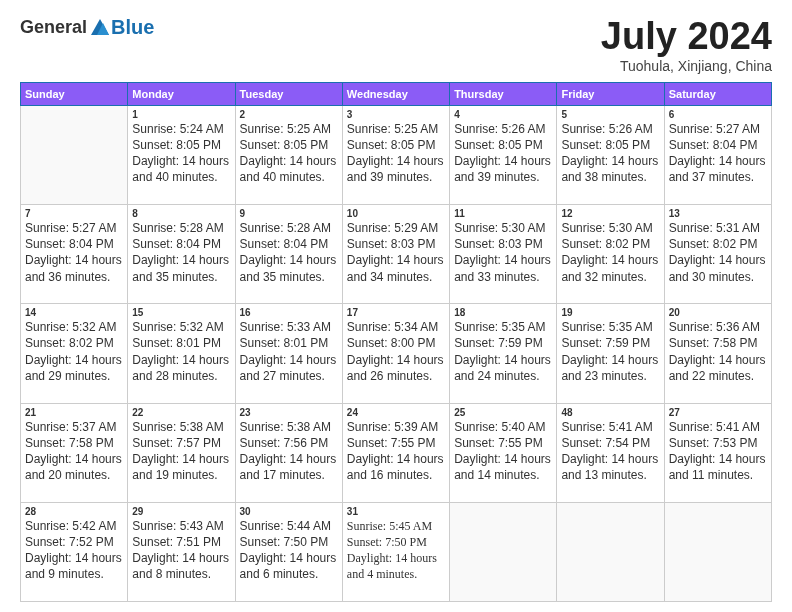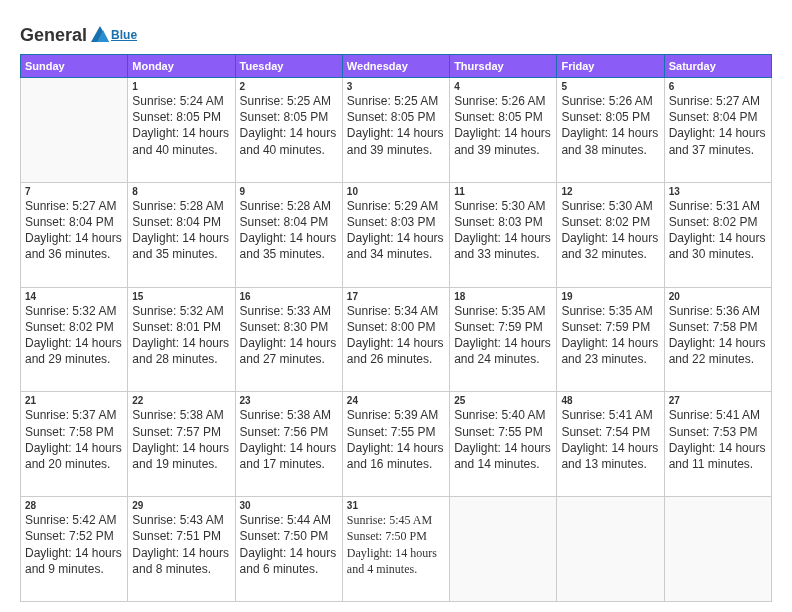--- a/index.html
+++ b/index.html
@@ -6,21 +6,21 @@
     body {
       font-family: Arial, sans-serif;
       background: #fff;
       width: 792px;
       height: 612px;
       overflow: hidden;
     }
     .page {
       width: 792px;
       height: 612px;
-      padding: 24px 20px 10px 20px;
+      padding: 16px 20px 10px 20px;
       display: flex;
       flex-direction: column;
     }
     .header {
       display: flex;
       align-items: flex-start;
       justify-content: space-between;
       margin-bottom: 8px;
     }
     .logo-area {
@@ -31,24 +31,23 @@
     .logo {
       display: flex;
       align-items: center;
     }
     .logo-text-general {
       font-size: 18px;
       font-weight: bold;
       color: #333;
     }
     .logo-text-blue {
-      font-size: 12px;
+      font-size: 20px;
       font-weight: bold;
       color: #1a6faf;
-      text-decoration: underline;
     }
     .logo-icon {
       width: 22px;
       height: 22px;
       margin-left: 2px;
     }
     .title-area {
       text-align: right;
     }
     .month-title {
@@ -109,20 +108,24 @@
     <div class="logo-area">
       <div class="logo">
         <span class="logo-text-general">General</span>
         <svg class="logo-icon" viewBox="0 0 22 22">
           <polygon points="11,2 20,18 2,18" fill="#1a6faf"></polygon>
           <polygon points="14,6 20,18 8,18" fill="#2a8fd0"></polygon>
         </svg>
         <br>
         <span class="logo-text-blue">Blue</span>
       </div>
+    </div>
+    <div class="title-area">
+      <div class="month-title">July 2024</div>
+      <div class="subtitle">Tuohula, Xinjiang, China</div>
     </div>
   </div>
 
   <table class="calendar">
     <thead>
       <tr>
         <th>Sunday</th>
         <th>Monday</th>
         <th>Tuesday</th>
         <th>Wednesday</th>
@@ -239,21 +242,21 @@
           <td>
             <span class="day-num">15</span>
             <div class="cell-content" style="white-space: pre-line;">Sunrise: 5:32 AM
 Sunset: 8:01 PM
 Daylight: 14 hours
 and 28 minutes.</div>
           </td>
           <td>
             <span class="day-num">16</span>
             <div class="cell-content" style="white-space: pre-line;">Sunrise: 5:33 AM
-Sunset: 8:30 PM
+Sunset: 8:01 PM
 Daylight: 14 hours
 and 27 minutes.</div>
           </td>
           <td>
             <span class="day-num">17</span>
             <div class="cell-content" style="white-space: pre-line;">Sunrise: 5:34 AM
 Sunset: 8:00 PM
 Daylight: 14 hours
 and 26 minutes.</div>
           </td>

